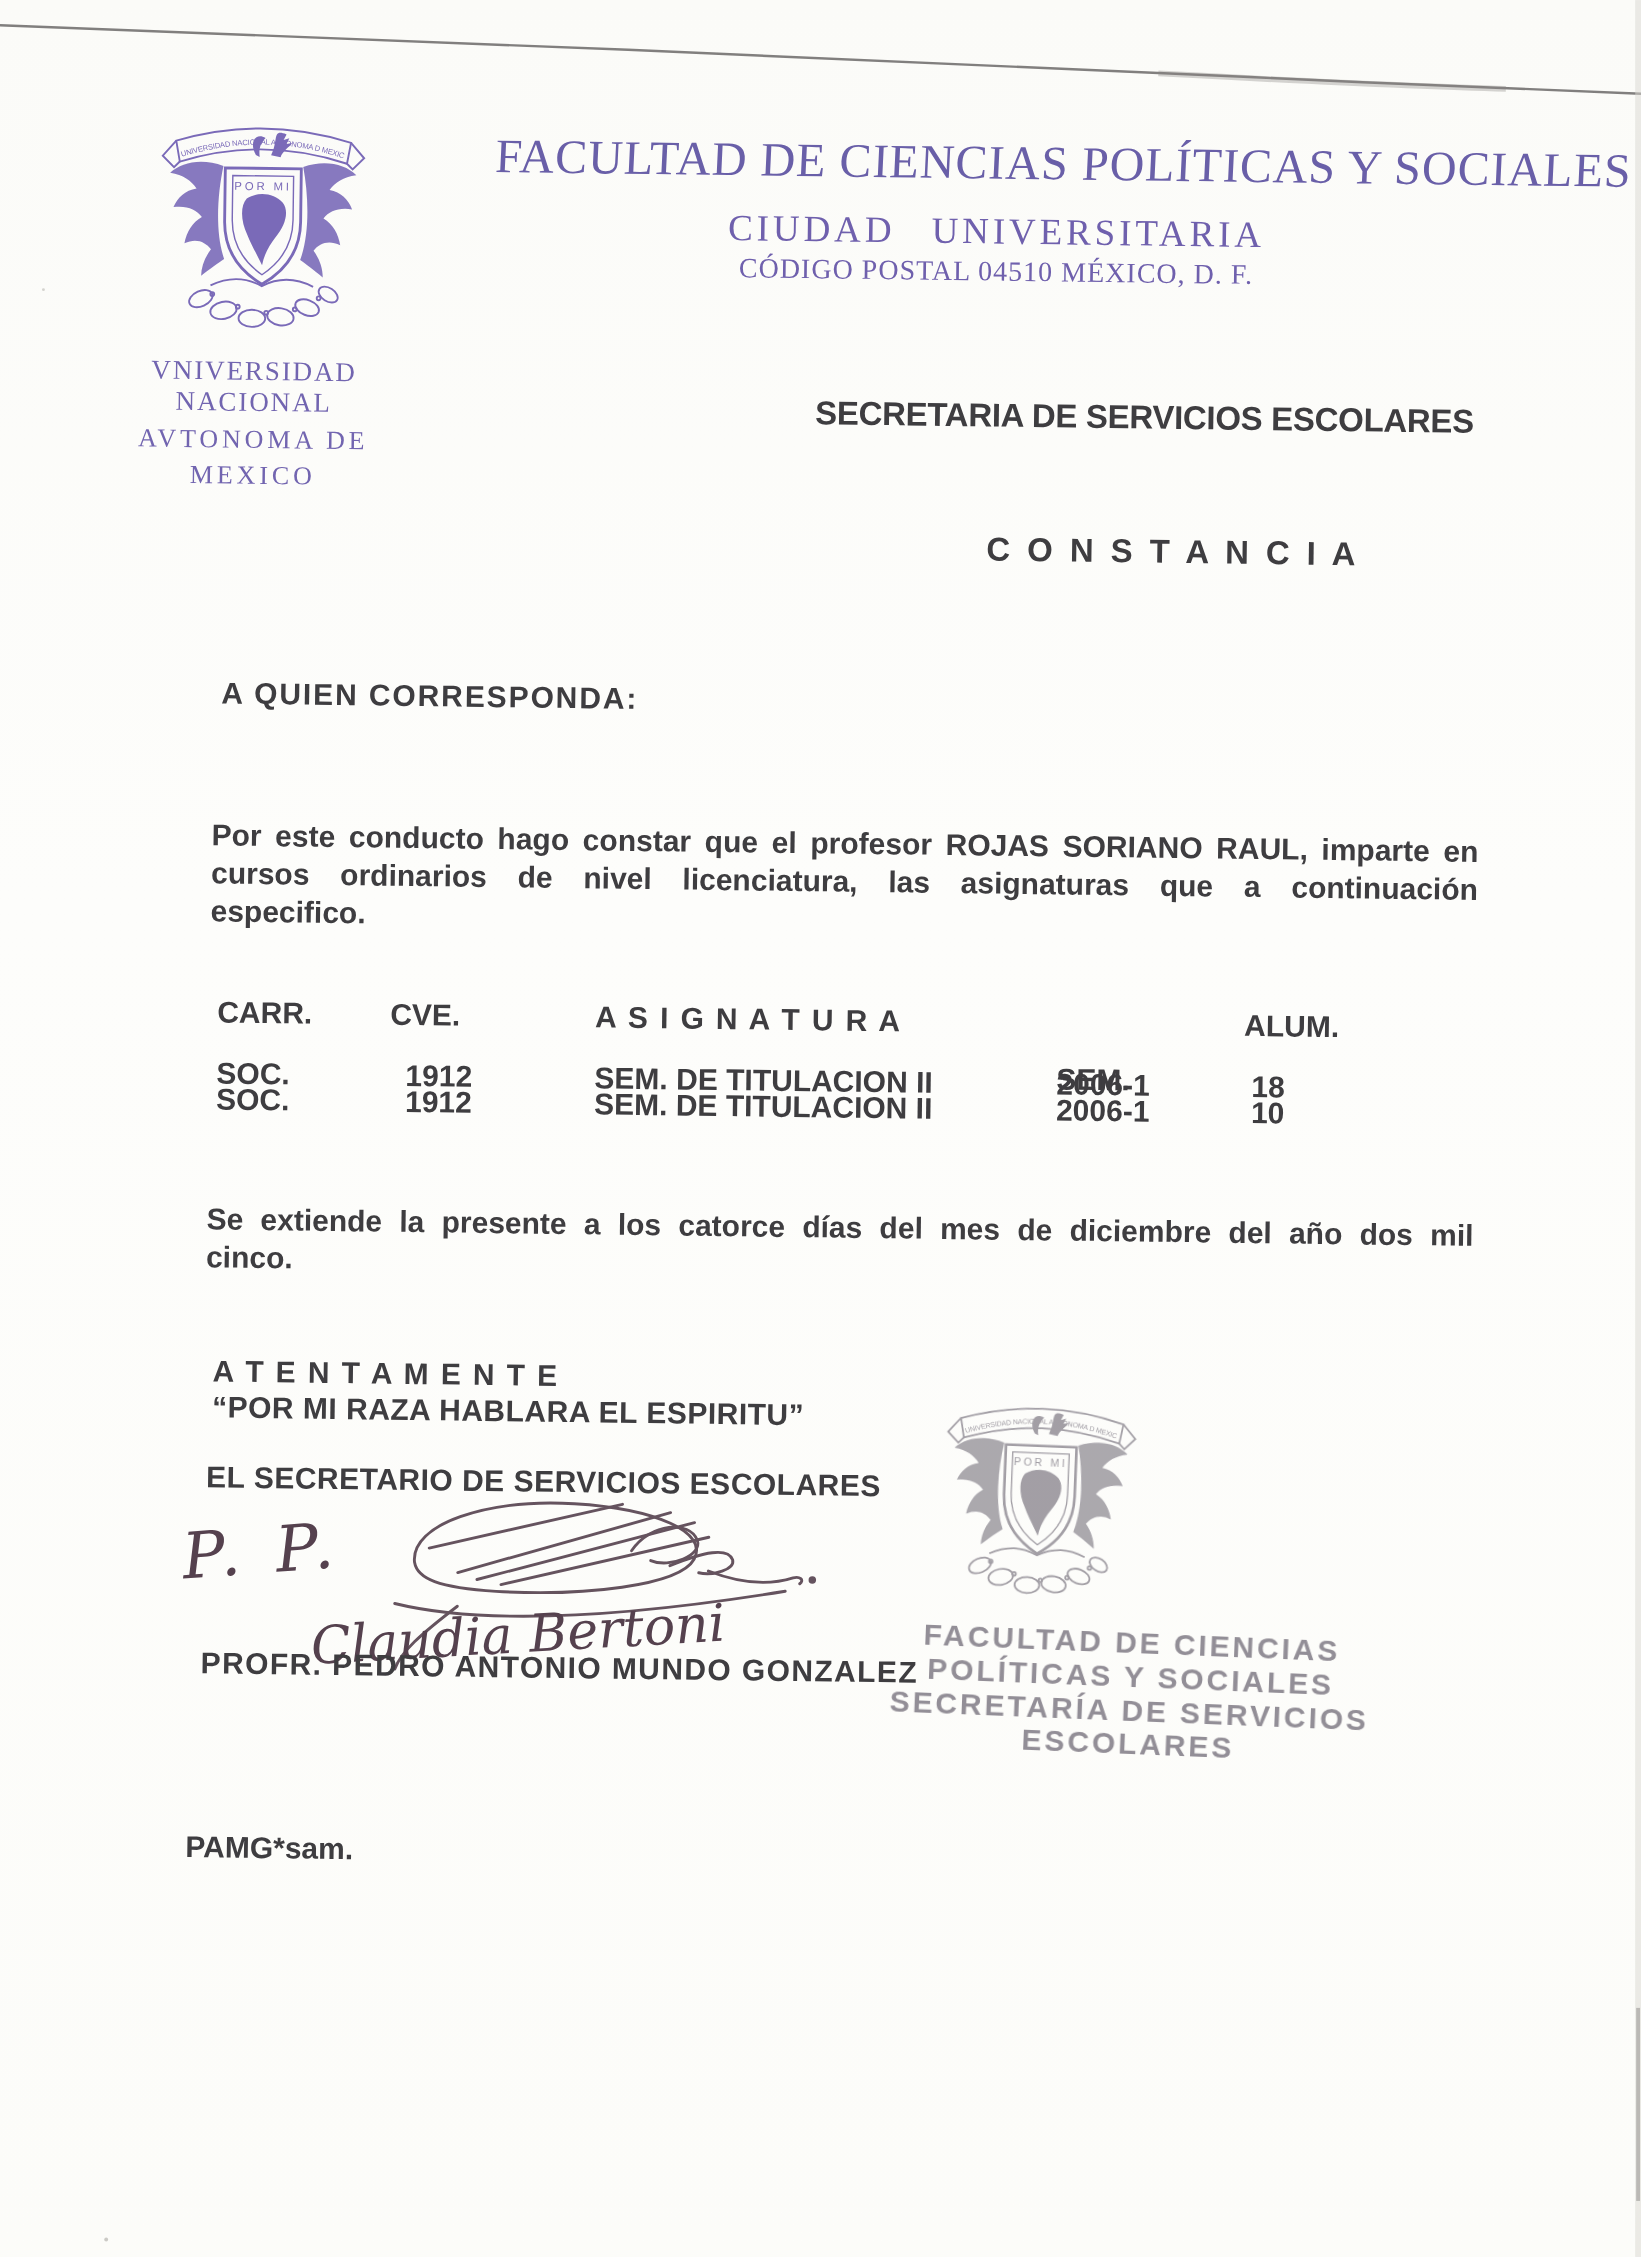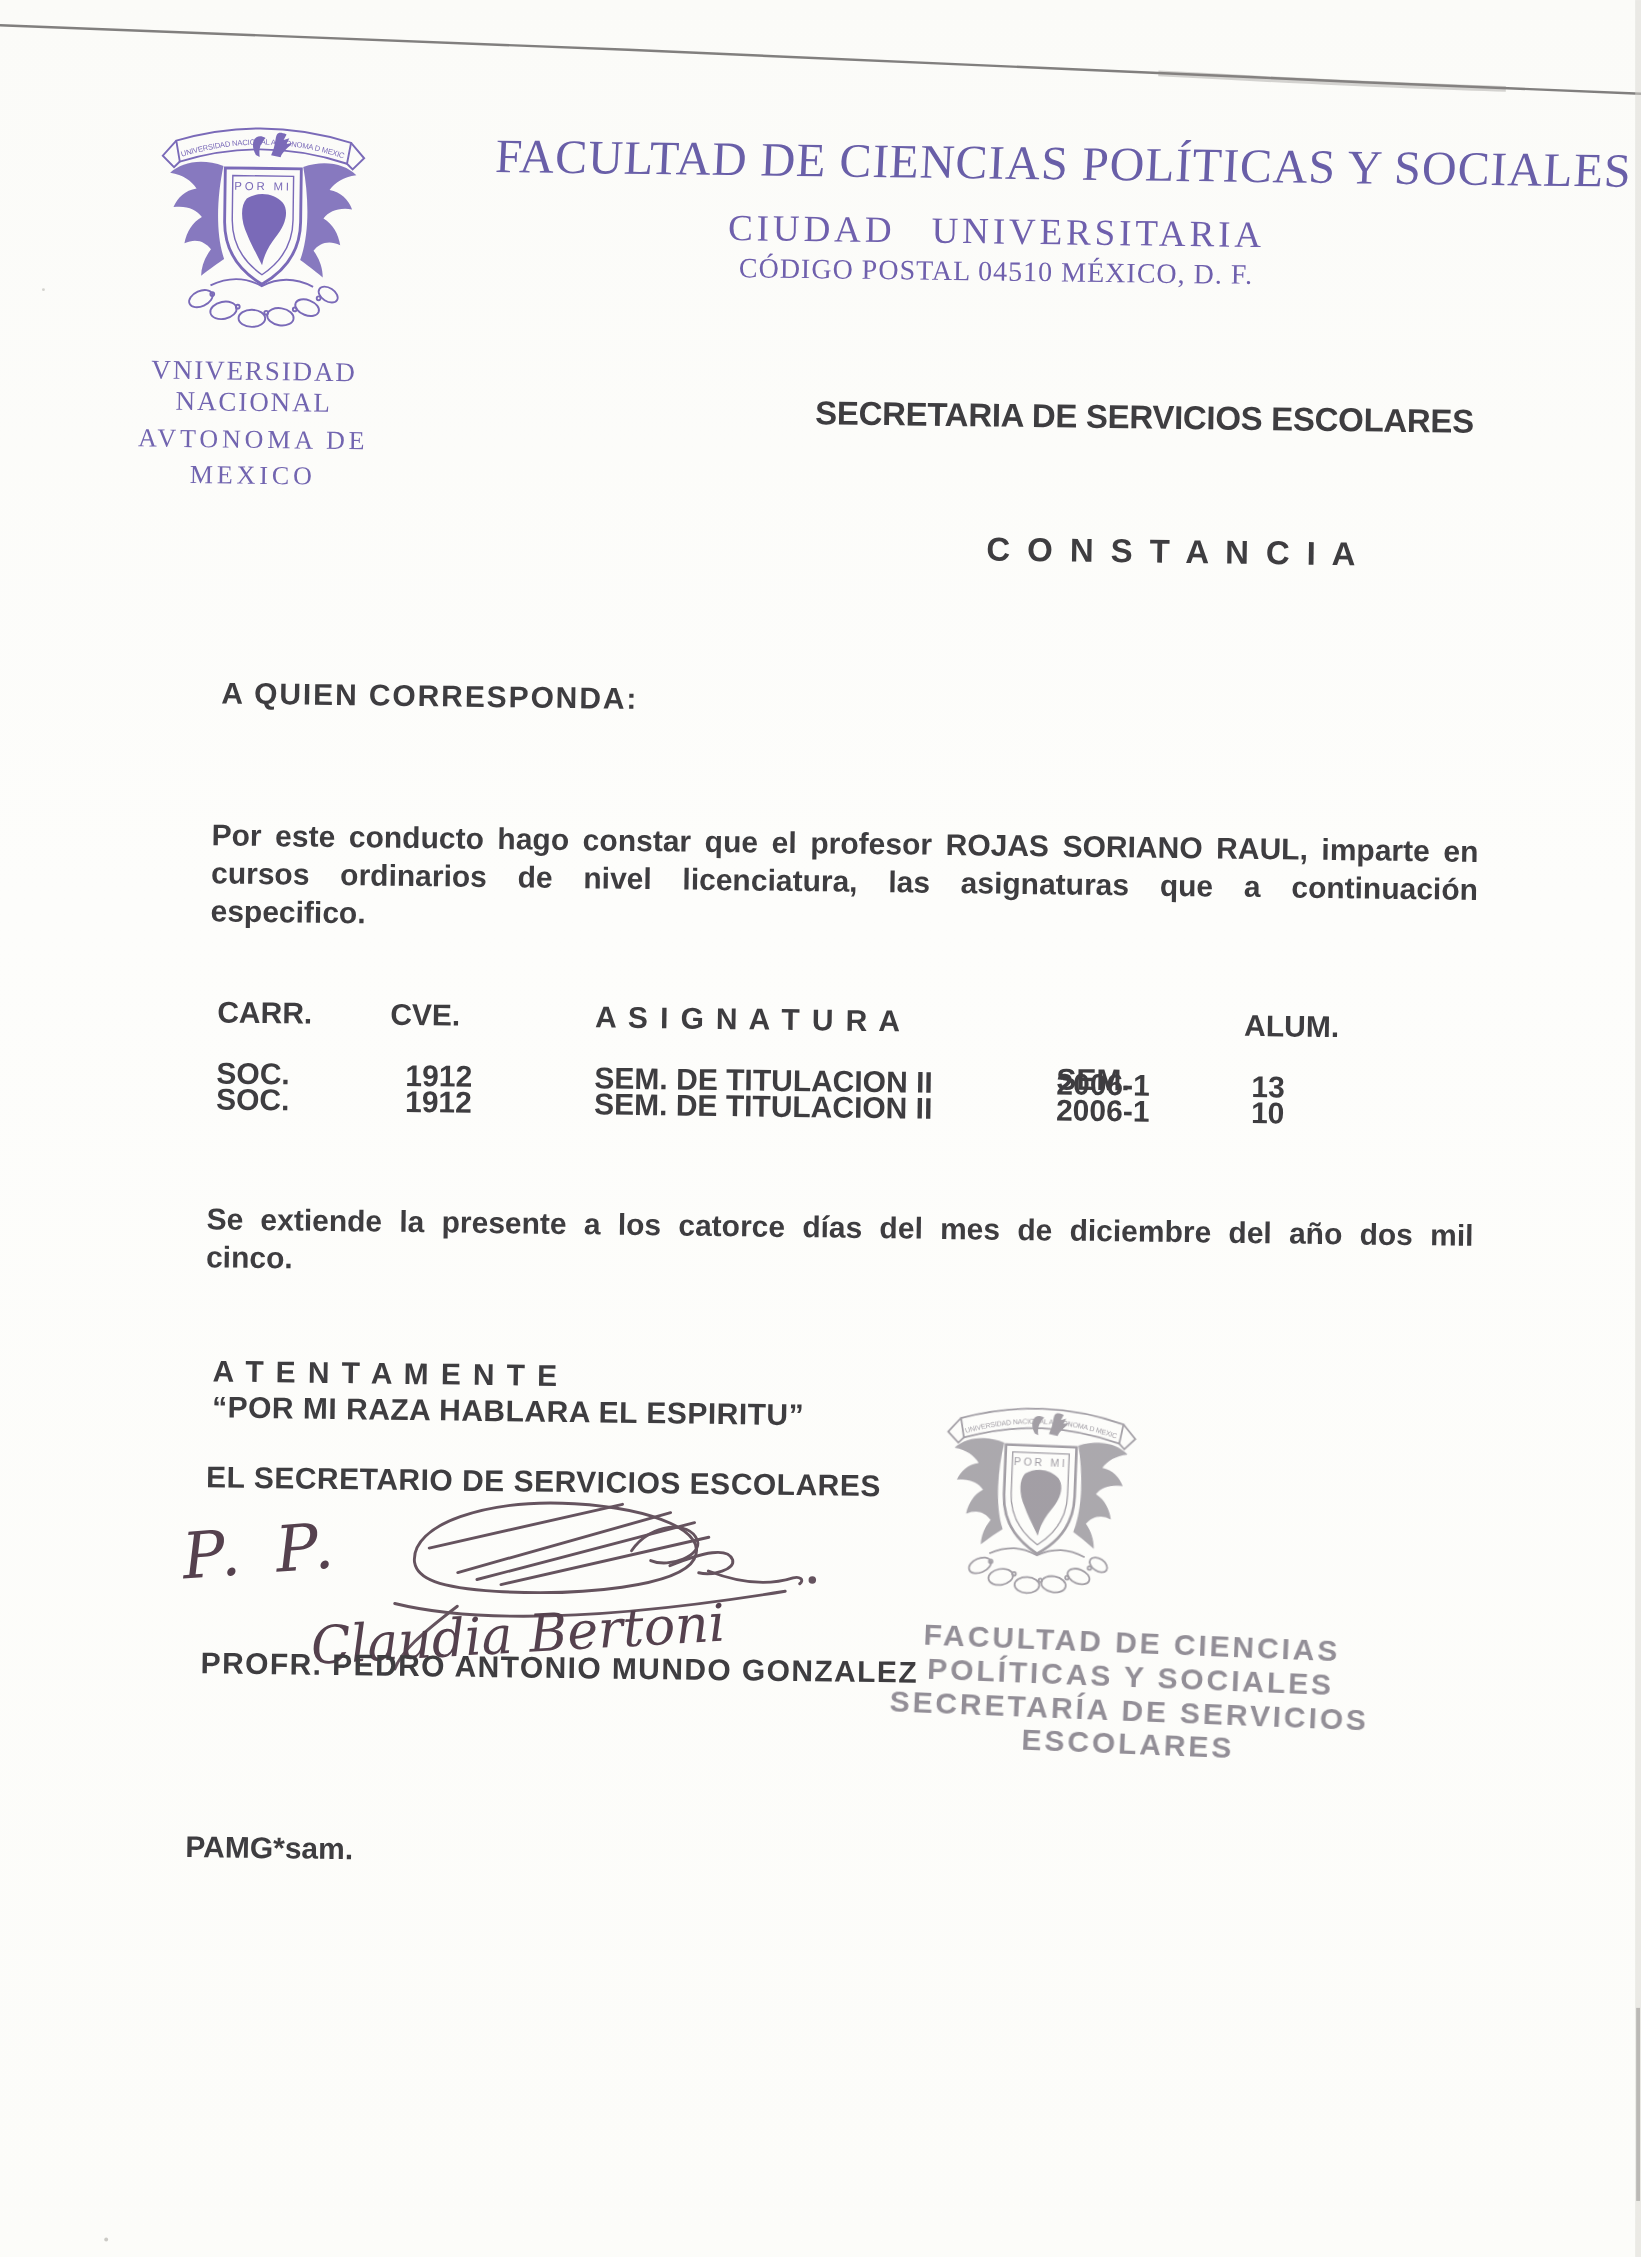--- a/index.html
+++ b/index.html
@@ -126,21 +126,21 @@
     <span class="cell" style="left:403px;top:993px">CVE.</span>
     <span class="cell" style="left:608px;top:993px;letter-spacing:1.9px">A S I G N A T U R A</span>
     <span class="cell" style="left:1070px;top:1049px">SEM.</span>
     <span class="cell" style="left:1257px;top:993px">ALUM.</span>
 
     <div>
       <span class="cell" style="left:230px;top:1054px">SOC.</span>
       <span class="cell" style="left:419px;top:1054px">1912</span>
       <span class="cell" style="left:608px;top:1054px">SEM. DE TITULACION II</span>
       <span class="cell" style="left:1070px;top:1054px">2006-1</span>
-      <span class="cell" style="left:1265px;top:1054px">13</span>
+      <span class="cell" style="left:1265px;top:1054px">18</span>
     </div>
     <div>
       <span class="cell" style="left:230px;top:1080px">SOC.</span>
       <span class="cell" style="left:419px;top:1080px">1912</span>
       <span class="cell" style="left:608px;top:1080px">SEM. DE TITULACION II</span>
       <span class="cell" style="left:1070px;top:1080px">2006-1</span>
       <span class="cell" style="left:1265px;top:1080px">10</span>
     </div>
   </div>
 

